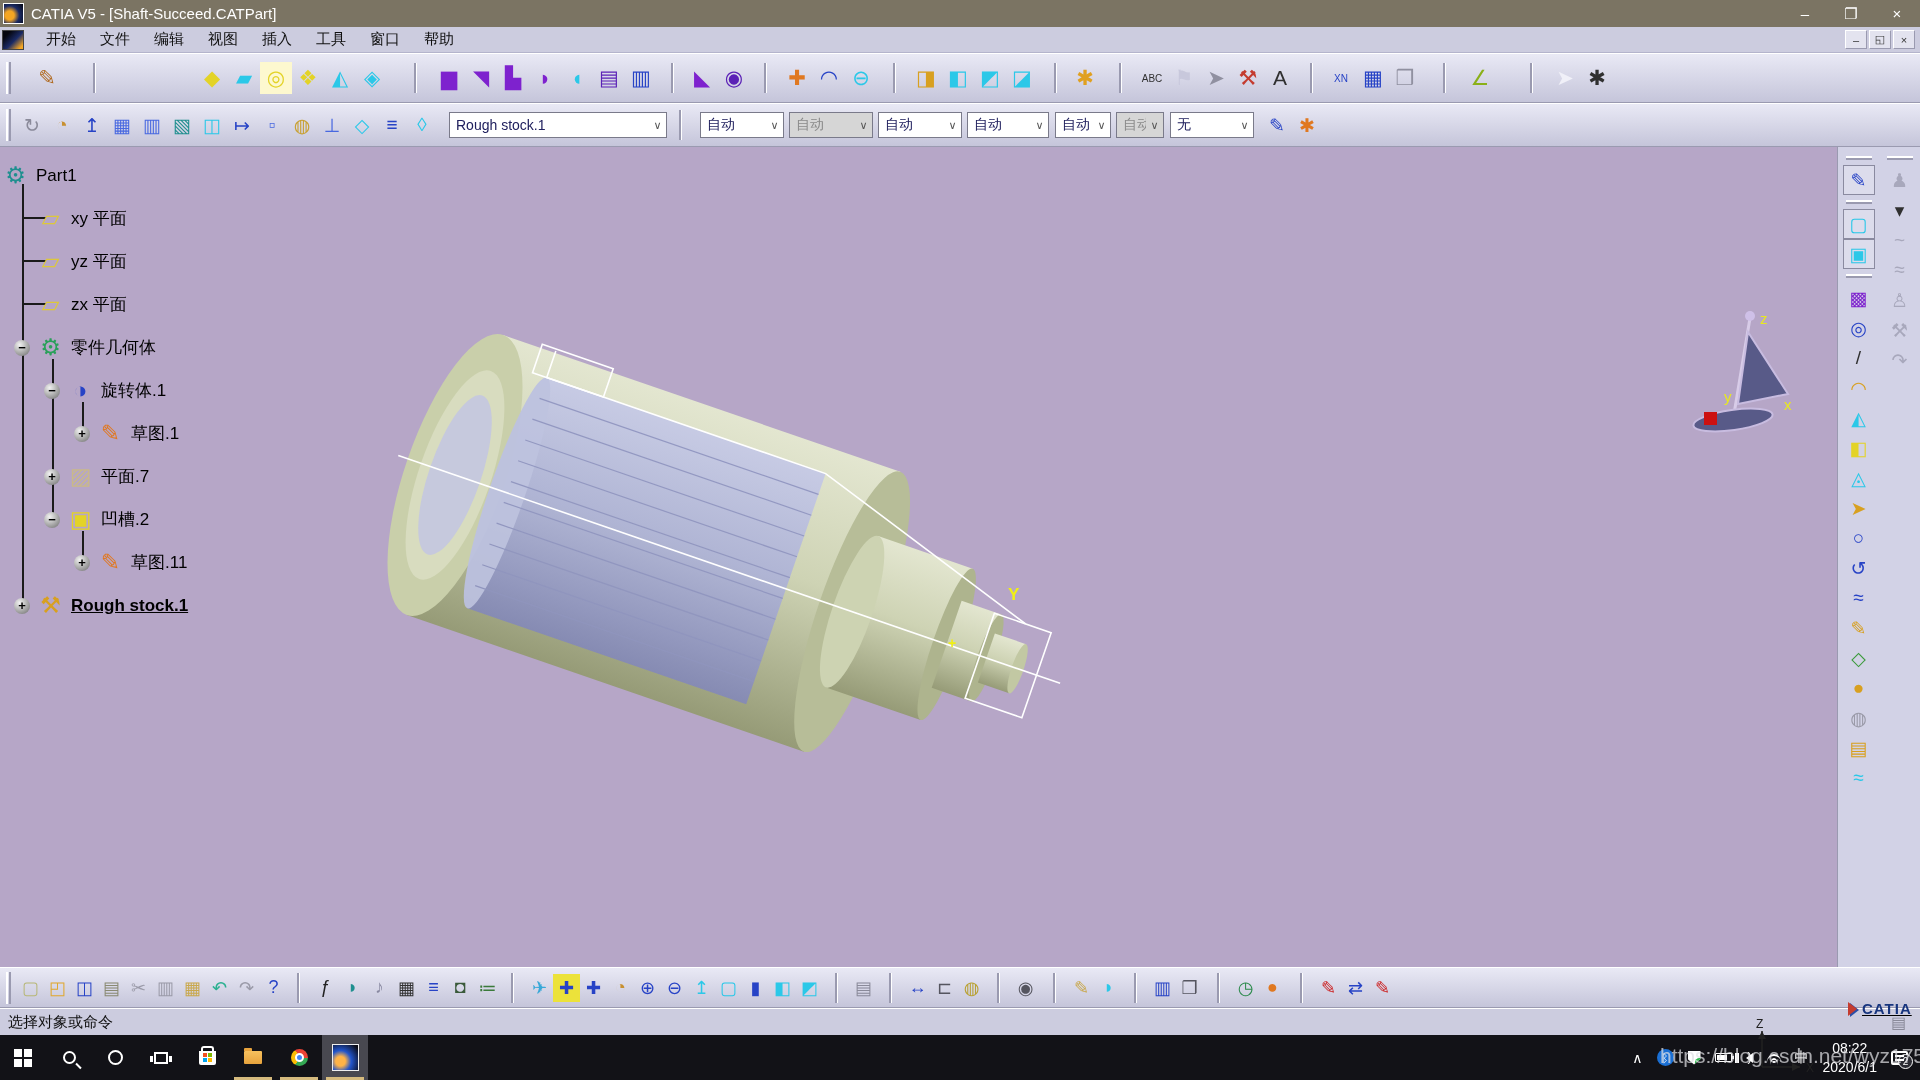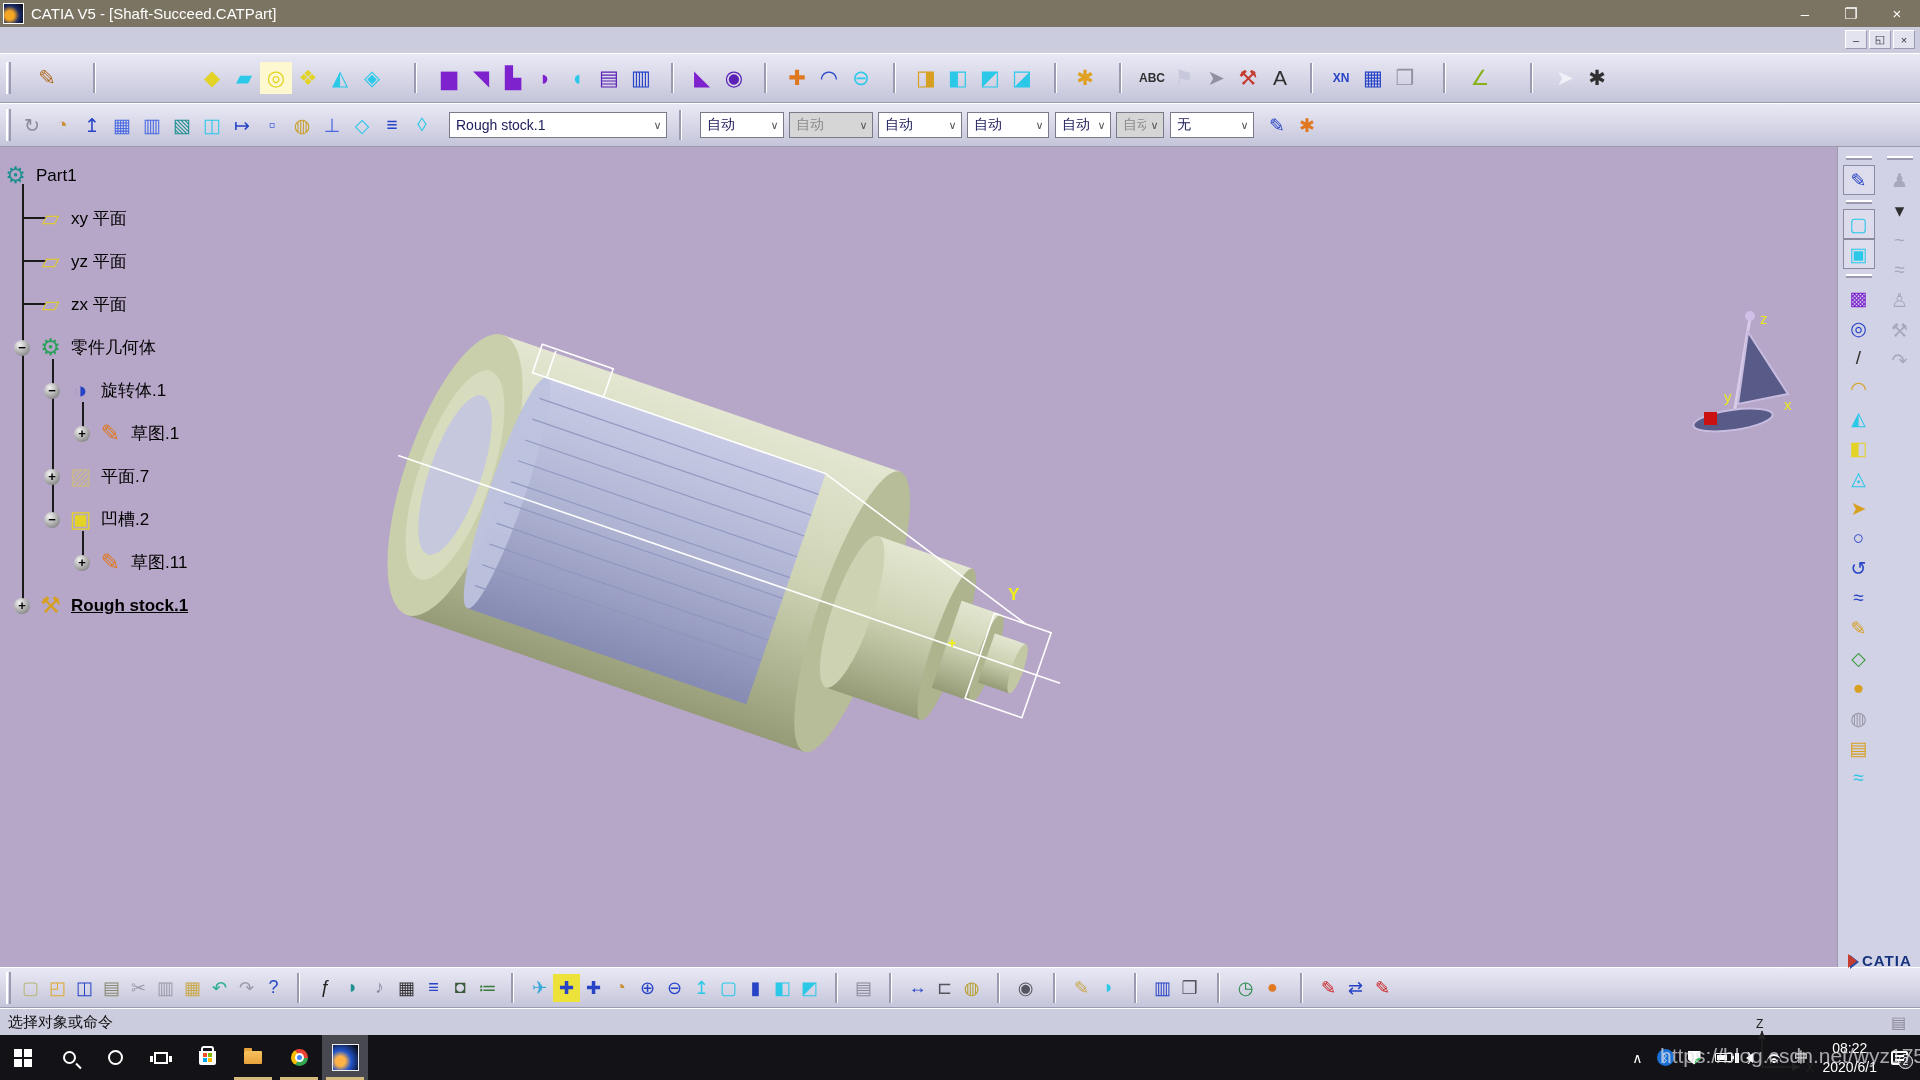--- a/index.html
+++ b/index.html
@@ -22,21 +22,21 @@
   
   .toolbar { position:absolute; left:0; width:1920px; background:linear-gradient(#e9e9f5,#c5c5da); border-top:1px solid #fff; border-bottom:1px solid #9a9ab0; display:flex; align-items:center; }
   .row1 { top:53px; height:50px; }
   .row2 { top:103px; height:44px; }
   .bottomtb { top:967px; height:41px; position:absolute; }
   .icn { width:32px; height:32px; display:inline-flex; align-items:center; justify-content:center; font-size:21px; flex:none; }
   .row2 .icn { width:30px; height:30px; font-size:19px; }
   .bottomtb .icn { width:27px; height:28px; font-size:18px; }
   .icn.vsep { width:2px; height:30px; background:#9a9ab0; box-shadow:1px 0 0 #fff; margin:0 5px; }
   .icn.handle { width:5px; height:32px; background:transparent; border-left:2px solid #fff; border-right:2px solid #9a9ab0; margin:0 6px; }
-  .icn.small-txt span { font-size:12px; font-weight:bold; letter-spacing:0; }
+  .icn.small-txt span { font-size:10px; font-weight:normal; letter-spacing:0; }
 
   
   .combo { display:inline-flex; height:26px; background:#fff; border:1px solid #7a7a8a; align-items:center; justify-content:space-between; font-size:14px; color:#20205e; flex:none; }
   .combo .cv { padding-left:6px; white-space:nowrap; overflow:hidden; }
   .combo .ca { width:17px; text-align:center; color:#555; font-size:11px; flex:none; }
   .combo.disabled { background:#d6d6d6; color:#8a8a8a; }
 
   
   .main { position:absolute; left:0; top:147px; width:1920px; height:820px; background:#b6a6c7; }
   .model-svg { position:absolute; left:0; top:0; }
@@ -120,20 +120,32 @@
   <div class="titlebar">
     <div class="app-ico"></div>
     <span>CATIA V5 - [Shaft-Succeed.CATPart]</span>
     <div class="tb-controls">
       <span class="tb-btn">–</span>
       <span class="tb-btn">❐</span>
       <span class="tb-btn">×</span>
     </div>
   </div>
 
+  <div class="menubar">
+
+    <div class="doc-ico"></div>
+  <span class="menu-item"><span>开始</span></span>
+      <span class="menu-item"><span>文件</span></span>
+      <span class="menu-item"><span>编辑</span></span>
+      <span class="menu-item"><span>视图</span></span>
+      <span class="menu-item"><span>插入</span></span>
+      <span class="menu-item"><span>工具</span></span>
+      <span class="menu-item"><span>窗口</span></span>
+      <span class="menu-item"><span>帮助</span></span>
+    </div>
   <div class="mdi-controls" style="position:absolute; top:30px; right:2px; z-index:5;">
     <span class="mdi-btn">–</span>
     <span class="mdi-btn">◱</span>
     <span class="mdi-btn">×</span>
   </div>
 
   <div class="toolbar row1">
 
   <span class="icn handle">
         <span></span>
@@ -779,21 +791,21 @@
       <span class="icn" style="margin-left: 8px; color: rgb(204, 34, 34);">
         <span>✎</span>
       </span>
       <span class="icn" style="color: rgb(39, 67, 198);">
         <span>⇄</span>
       </span>
       <span class="icn" style="color: rgb(204, 34, 34);">
         <span>✎</span>
       </span>
     </div>
-  <div class="catia-logo" style="position:absolute; left:1830px; top:952px; z-index:6;">
+  <div class="catia-logo" style="position:absolute; left:1830px; top:1000px; z-index:6;text-decoration:underline;">
     <span class="mark"></span>
     <span class="word">CATIA</span>
   </div>
 
   <div class="statusbar">
     <span class="msg">选择对象或命令</span>
     <span class="sb-ico">▤</span>
   </div>
 
   <div class="taskbar">

